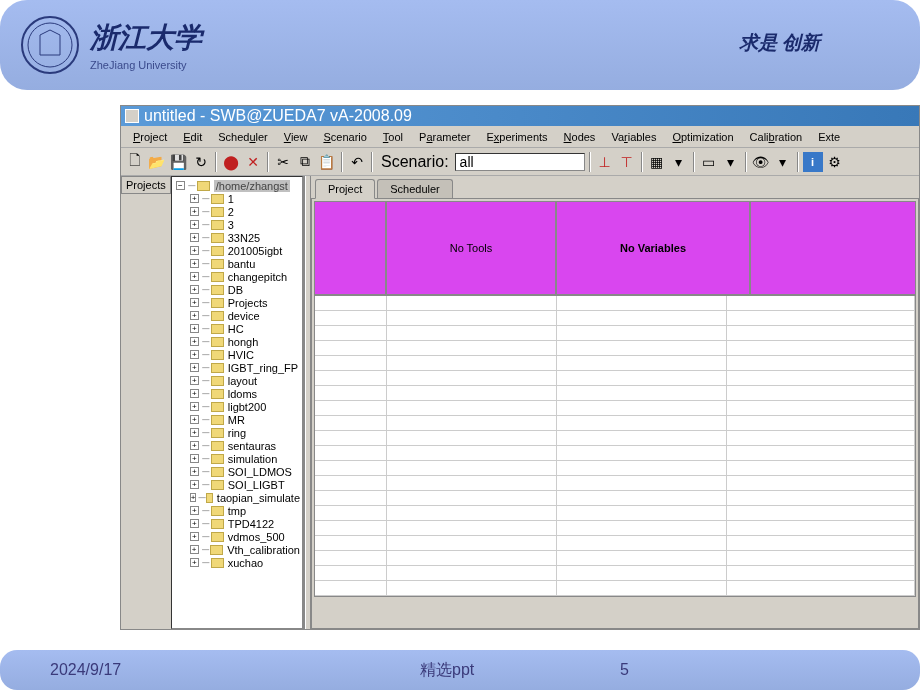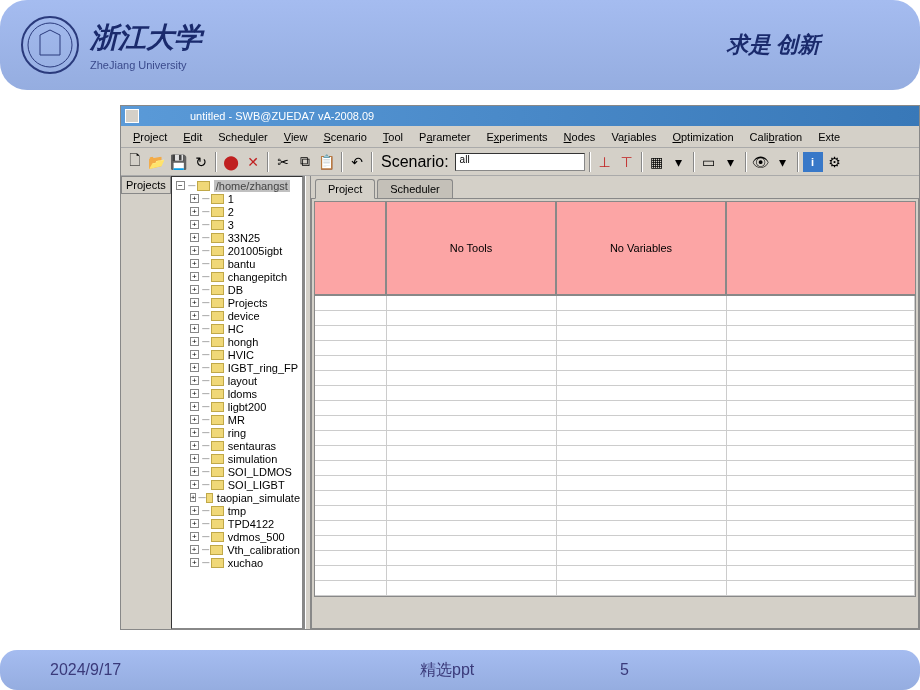--- a/index.html
+++ b/index.html
@@ -5,34 +5,34 @@
     * { margin: 0; padding: 0; box-sizing: border-box; }
     body { width: 920px; height: 690px; font-family: Arial, sans-serif; background: #fff; overflow: hidden; }
     
     
     .header { height: 90px; background: linear-gradient(to bottom, #a5bcf0, #95ade0); display: flex; align-items: center; padding: 0 20px; position: relative; border-radius: 27px; }
     .logo-seal { width: 60px; height: 60px; margin-right: 10px; }
     .logo-seal svg { width: 100%; height: 100%; }
     .univ-text { display: flex; flex-direction: column; }
     .univ-cn { font-size: 28px; font-style: italic; color: #1a2a6c; font-weight: bold; font-family: "STKaiti", "KaiTi", serif; }
     .univ-en { font-size: 11px; color: #3a4a8c; margin-top: 2px; }
-    .motto { position: absolute; right: 100px; top: 30px; font-size: 22px; font-style: italic; color: #1a2a6c; font-weight: bold; font-family: "STKaiti", "KaiTi", serif; }
+    .motto { position: absolute; right: 100px; top: 30px; font-size: 19px; font-style: italic; color: #1a2a6c; font-weight: bold; font-family: "STKaiti", "KaiTi", serif; }
     
     
     .app-window { position: absolute; left: 120px; top: 105px; right: 0; bottom: 60px; background: #d4d0c8; border: 1px solid #888; display: flex; flex-direction: column; }
-    .title-bar { height: 20px; background: linear-gradient(to right, #5a9ad8, #3878b8); display: flex; align-items: center; padding: 0 4px; color: #fff; font-size: 11px; gap: 46px; }
+    .title-bar { height: 20px; background: linear-gradient(to right, #5a9ad8, #3878b8); display: flex; align-items: center; padding: 0 4px; color: #fff; font-size: 16px; }
     .title-icon { width: 14px; height: 14px; background: #d4d0c8; border: 1px solid #fff; margin-right: 5px; }
     .menu-bar { height: 22px; background: #d4d0c8; display: flex; align-items: center; padding: 0 4px; font-size: 11px; border-bottom: 1px solid #aaa; }
     .menu-item { padding: 2px 8px; cursor: pointer; }
     .menu-item .ul { text-decoration: underline; }
     .toolbar { height: 28px; background: #d4d0c8; display: flex; align-items: center; padding: 0 4px; border-bottom: 1px solid #aaa; gap: 2px; }
     .tb-btn { width: 20px; height: 20px; display: flex; align-items: center; justify-content: center; cursor: pointer; font-size: 14px; }
     .tb-sep { width: 2px; height: 20px; border-left: 1px solid #888; border-right: 1px solid #fff; margin: 0 2px; }
     .scen-label { font-size: 16px; margin: 0 4px; }
-    .scen-sel { width: 130px; height: 18px; font-size: 10px; background: #fff; border: 1px inset #888; padding: 0 4px; }
+    .scen-sel { width: 130px; height: 18px; font-size: 14px; background: #fff; border: 1px inset #888; padding: 0 4px; }
     
     .main-content { flex: 1; display: flex; overflow: hidden; }
     
     
     .projects-panel { width: 184px; background: #d4d0c8; display: flex; flex-direction: row; border-right: 2px solid #888; }
     .panel-header { height: 18px; background: #d4d0c8; font-size: 11px; padding: 2px 4px; border: 1px solid #888; }
     .tree { flex: 1; background: #fff; border: 1px inset #888; overflow-y: auto; font-size: 11px; padding: 2px; }
     .tree-item { display: flex; align-items: center; height: 13px; white-space: nowrap; }
     .tree-item.root { padding-left: 2px; }
     .tree-item.child { padding-left: 16px; }
@@ -47,24 +47,24 @@
     .splitter { width: 6px; background: #d4d0c8; border-left: 1px solid #fff; border-right: 1px solid #888; cursor: col-resize; }
     
     
     .right-panel { flex: 1; display: flex; flex-direction: column; background: #d4d0c8; }
     .tabs { height: 22px; display: flex; align-items: flex-end; padding-left: 4px; }
     .tab { padding: 3px 12px; font-size: 11px; background: #d4d0c8; border: 1px solid #888; border-bottom: none; border-radius: 3px 3px 0 0; margin-right: 2px; cursor: pointer; }
     .tab.active { background: #d4d0c8; border-bottom: 1px solid #d4d0c8; position: relative; top: 1px; }
     .tab.inactive { background: #c4c0b8; }
     .grid-wrap { flex: 1; background: #d4d0c8; border: 1px solid #888; margin: 0; padding: 2px; overflow: hidden; }
     .grid-header { display: flex; height: 94px; }
-    .gh-cell { border: 1px solid #888; background: #fca5a5; display: flex; align-items: center; justify-content: center; font-size: 11px; text-align: center; }
+    .gh-cell { border: 1px solid #888; background: #d946ef; display: flex; align-items: center; justify-content: center; font-size: 11px; text-align: center; }
     .gh1 { width: 72px; }
     .gh2 { width: 170px; }
-    .gh3 { width: 170px; }
+    .gh3 { width: 194px; font-weight: bold; }
     .gh4 { flex: 1; }
     .grid-body { background: #fff; border: 1px solid #888; }
     .grid-row { display: flex; height: 15px; }
     .gc { border-right: 1px solid #ccc; border-bottom: 1px solid #ccc; }
     .gc1 { width: 72px; }
     .gc2 { width: 170px; }
     .gc3 { width: 170px; }
     .gc4 { flex: 1; }
     
     

